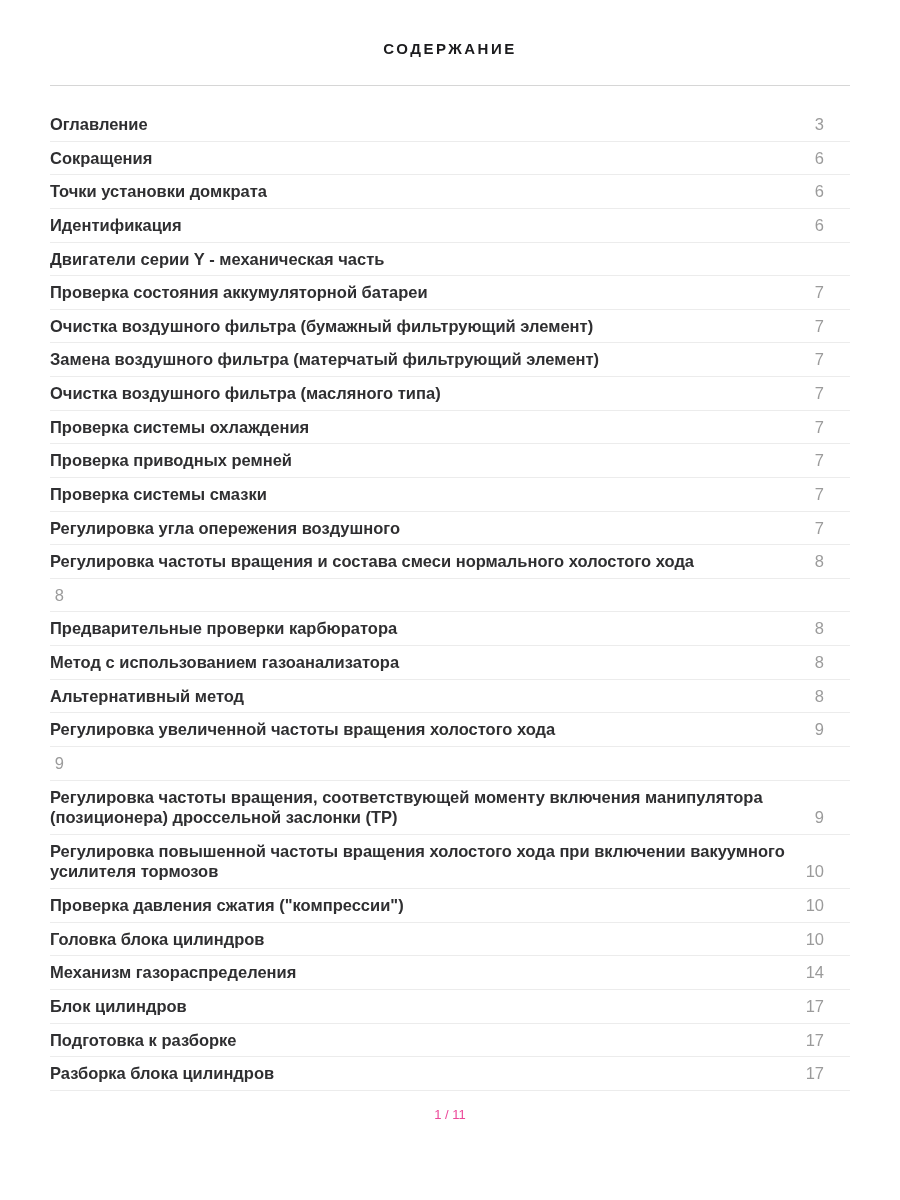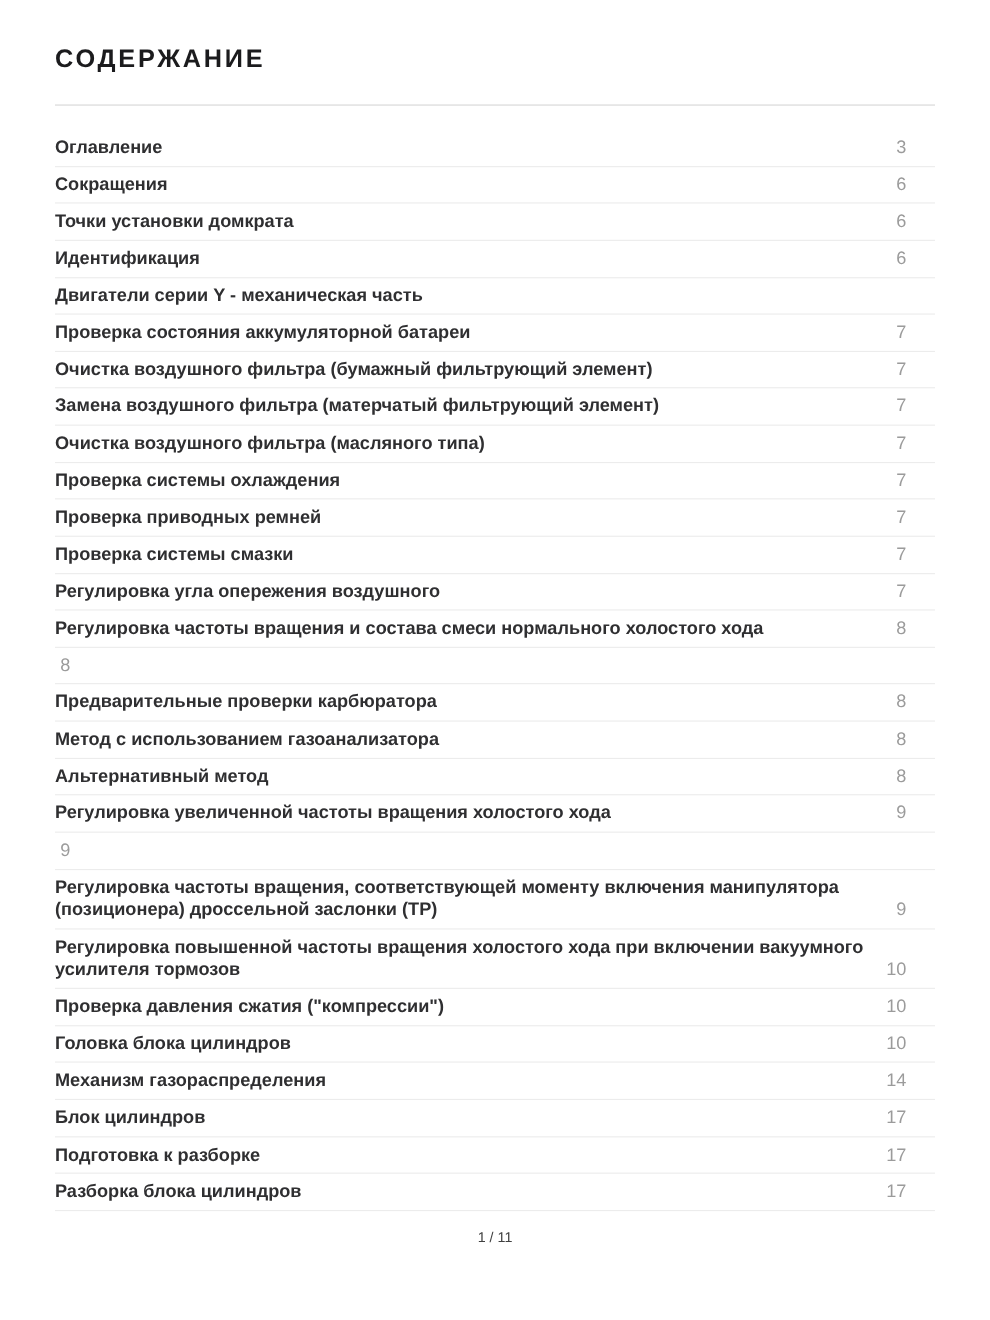--- a/index.html
+++ b/index.html
@@ -7,22 +7,22 @@
   body {
     width: 900px;
     height: 1200px;
     overflow: hidden;
     position: relative;
     font-family: "Liberation Sans", "DejaVu Sans", sans-serif;
     color: #2f2f31;
   }
   .doc { padding: 34px 50px 0 50px; }
   .title {
-    text-align: left;
-    font-size: 23px;
+    text-align: center;
+    font-size: 15px;
     font-weight: 700;
     letter-spacing: 2.5px;
     color: #1b1b1d;
     padding-top: 6px;
   }
   .title-rule {
     border: none;
     border-top: 1px solid #d6d6d6;
     margin-top: 28px;
   }
@@ -40,21 +40,21 @@
   .row-title { color: #2f2f31; font-weight: bold; }
   .row-page {
     color: #9b9b9b;
     min-width: 40px;
     padding-right: 26px;
     text-align: right;
     flex-shrink: 0;
   }
   .footer {
     text-align: center;
-    color: #404040;
+    color: #ec4899;
     font-size: 13px;
     margin-top: 16px;
   }
 </style>
 </head>
 <body>
 
 <div class="doc">
   <h1 class="title">СОДЕРЖАНИЕ</h1>
   <hr class="title-rule">

